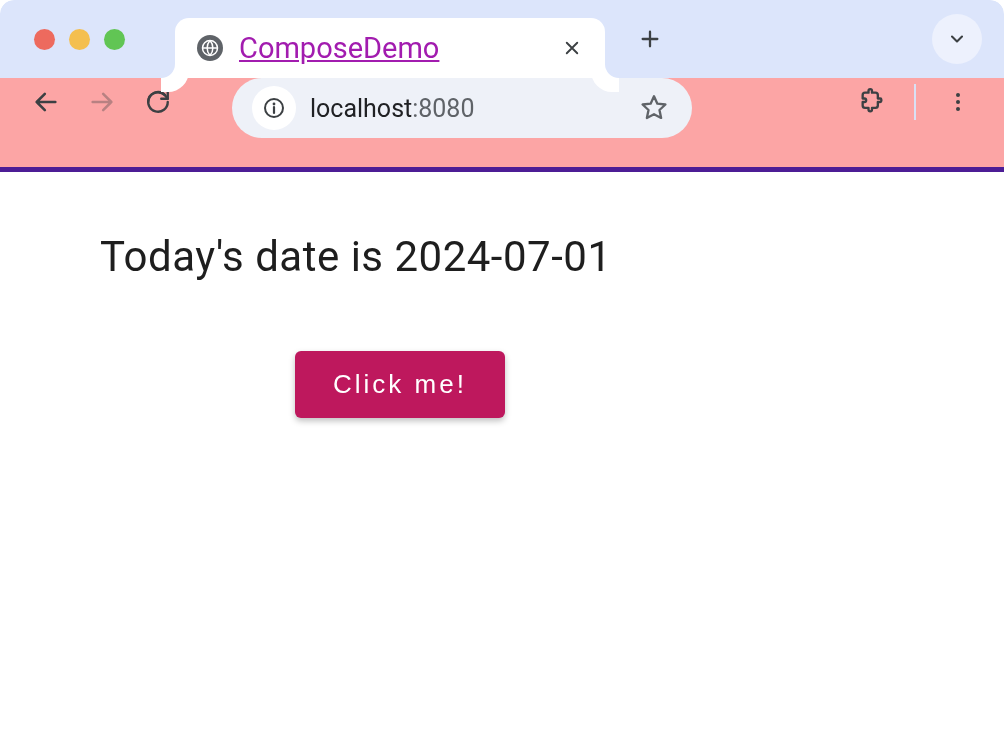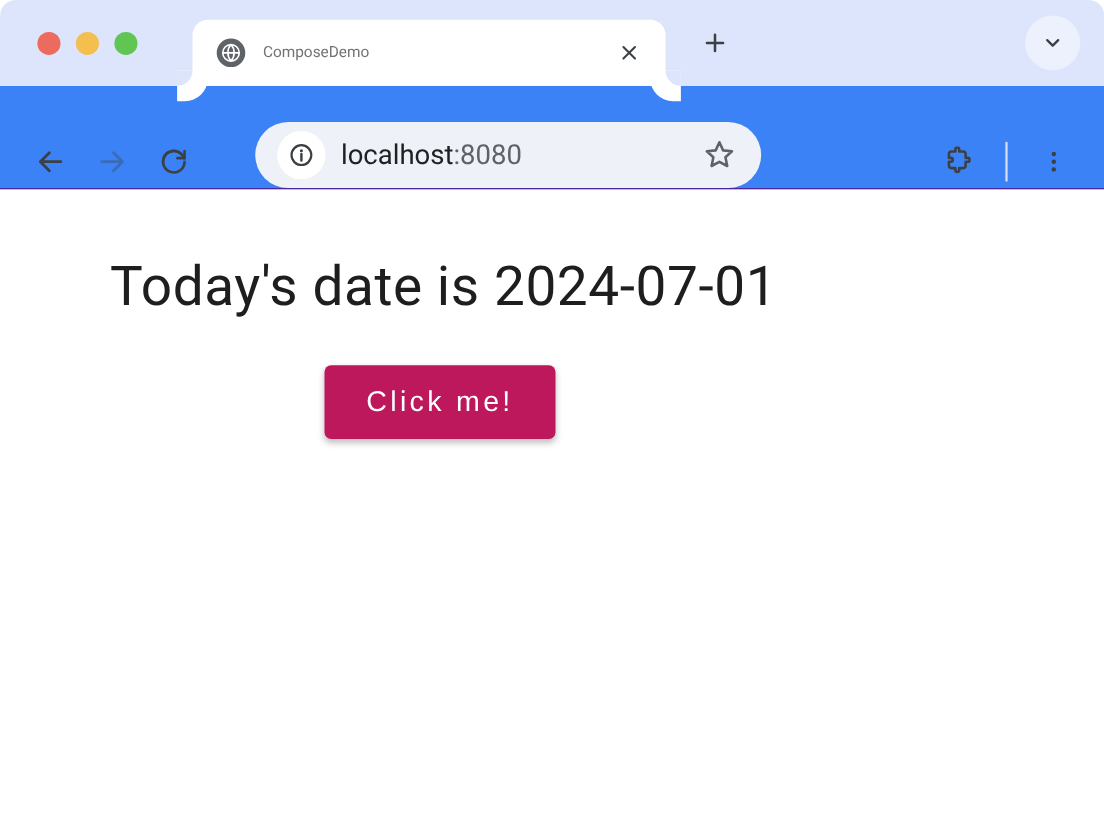--- a/index.html
+++ b/index.html
@@ -74,23 +74,24 @@
     .tab-favicon {
       width: 26px;
       height: 26px;
       border-radius: 50%;
       background: #5f6368;
       display: flex;
       align-items: center;
       justify-content: center;
     }
     .tab-title {
-      font-size: 14px;
-      color: #737373;
+      font-size: 29px;
+      color: #a21caf;
       flex: 1;
+      text-decoration: underline;
     }
     .tab-close {
       width: 22px;
       height: 22px;
       display: flex;
       align-items: center;
       justify-content: center;
       cursor: pointer;
     }
     .new-tab {
@@ -109,27 +110,27 @@
       width: 50px;
       height: 50px;
       border-radius: 50%;
       background: #edf1fd;
       display: flex;
       align-items: center;
       justify-content: center;
       cursor: pointer;
     }
     .toolbar {
-      background: #3b82f6;
+      background: #fca5a5;
       height: 94px;
       display: flex;
-      align-items: flex-end;
+      align-items: flex-start;
       padding: 0 22px;
       gap: 8px;
-      border-bottom: 1px solid #4c1d95;
+      border-bottom: 5px solid #4c1d95;
     }
     .nav-button {
       width: 48px;
       height: 48px;
       display: flex;
       align-items: center;
       justify-content: center;
       cursor: pointer;
       border-radius: 50%;
     }
@@ -187,24 +188,24 @@
     }
     .divider {
       width: 2px;
       height: 36px;
       background: #d9e0f4;
     }
     .content {
       padding: 60px 100px;
     }
     .heading {
-      font-size: 50px;
+      font-size: 42px;
       font-weight: 400;
       color: #1e1e1e;
-      margin-bottom: 42px;
+      margin-bottom: 70px;
       letter-spacing: 0.5px;
     }
     .click-button {
       background: #be185d;
       color: #fff;
       border: none;
       padding: 18px 38px;
       font-size: 26px;
       font-weight: 500;
       letter-spacing: 3px;

